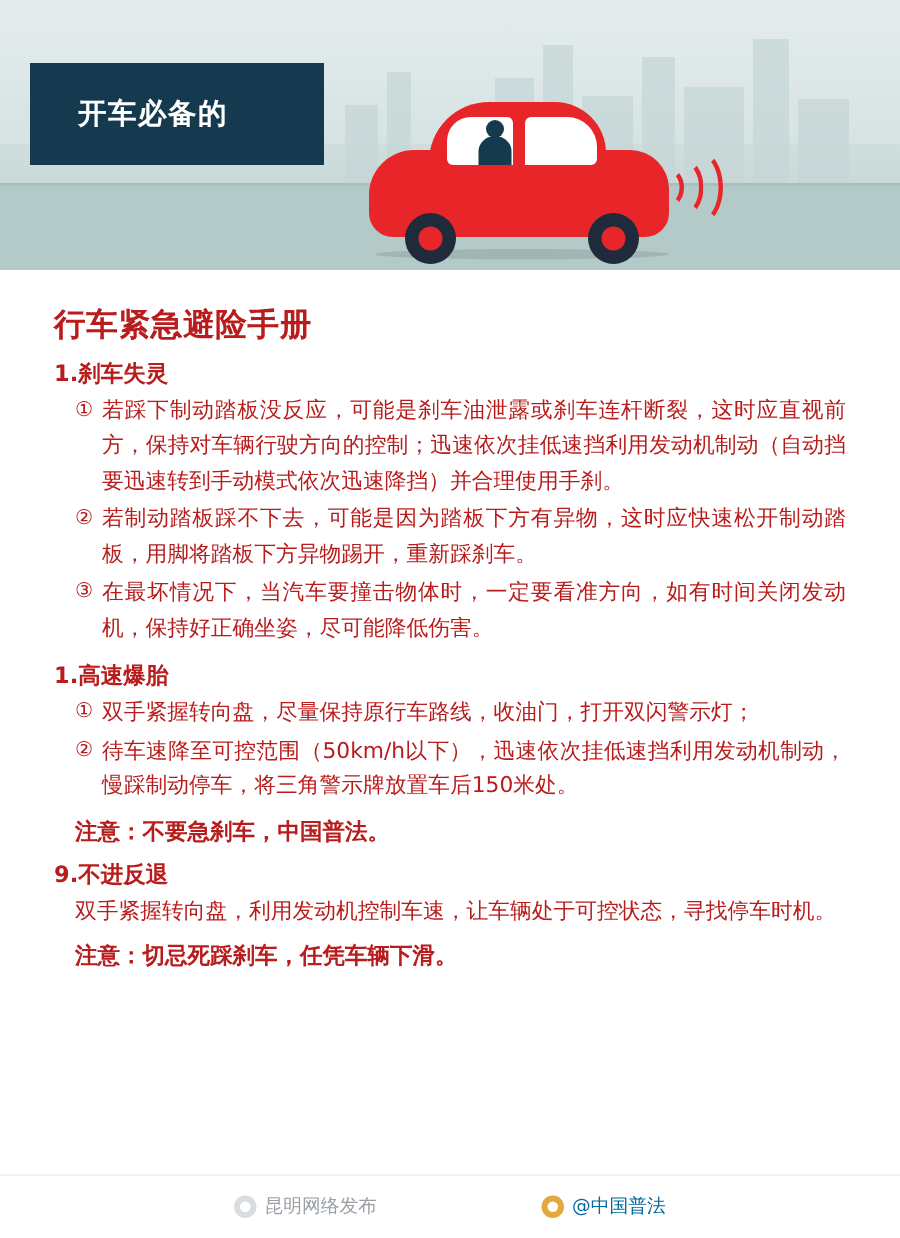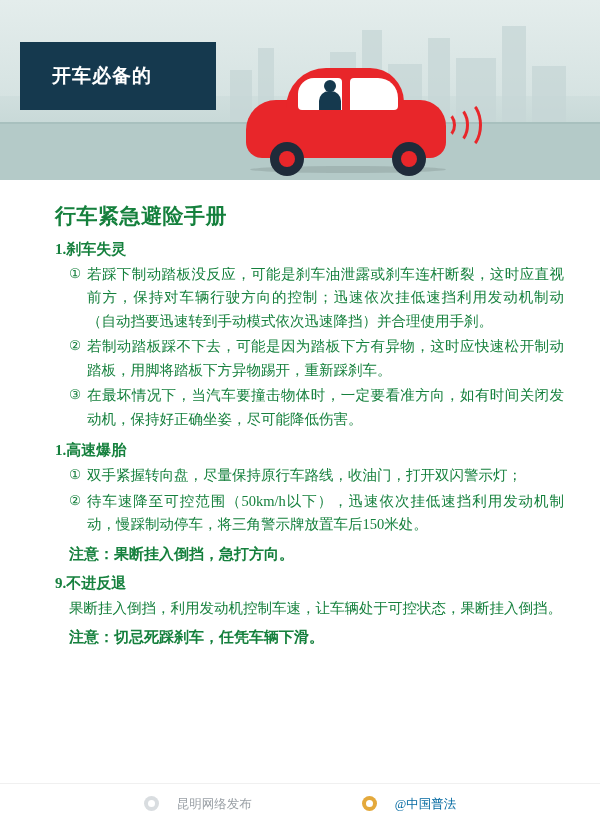--- a/index.html
+++ b/index.html
@@ -7,21 +7,20 @@
     margin: 0; padding: 0;
     width: 600px; height: 825px;
     font-family: "DejaVu Sans", "Liberation Sans", sans-serif;
     background: #ffffff;
   }
   #page {
     position: relative;
     width: 600px; height: 825px;
     overflow: hidden;
     background: #ffffff;
-    font-family: Liberation Serif, serif;
   }
 
   
   .hero {
     position: relative;
     width: 600px; height: 180px;
     background: linear-gradient(180deg, #dfe9e8 0%, #cfdedd 55%, #b9cecc 100%);
     overflow: hidden;
   }
   .sky-band {
@@ -144,22 +143,22 @@
     border-top-color: transparent;
     border-bottom-color: transparent;
   }
   .sl1 { left: 196px; top: 50px; width: 20px; height: 26px; }
   .sl2 { left: 203px; top: 44px; width: 26px; height: 38px; }
   .sl3 { left: 210px; top: 38px; width: 32px; height: 50px; }
 
   
   .content {
     position: relative;
-    padding: 16px 36px 0 55px;
-    color: #15803d;
+    padding: 16px 36px 0 36px;
+    color: #b91c1c;
   }
   .doc-title {
     font-size: 21px;
     font-weight: bold;
     margin: 6px 0 10px 0;
     letter-spacing: .5px;
   }
   .section-head {
     font-size: 15px;
     font-weight: bold;
@@ -201,21 +200,22 @@
     width: 600px; height: 42px;
     background: #ffffff;
     display: flex;
     align-items: center;
     justify-content: center;
     gap: 110px;
     border-top: 1px solid #f0f0f0;
   }
   .credit {
     display: flex;
-    gap: 18px;
+    align-items: center;
+    gap: 5px;
     color: #9aa0a6;
     font-size: 12.5px;
   }
   .weibo-eye {
     display: inline-block;
     width: 15px; height: 15px;
     background: #d9dde0;
     border-radius: 50%;
     position: relative;
   }
@@ -289,24 +289,24 @@
 
     <div class="section-head">1.高速爆胎</div>
     <div class="item">
       <span class="num">①</span>
       <span class="txt">双手紧握转向盘，尽量保持原行车路线，收油门，打开双闪警示灯；</span>
     </div>
     <div class="item">
       <span class="num">②</span>
       <span class="txt">待车速降至可控范围（50km/h以下），迅速依次挂低速挡利用发动机制动，慢踩制动停车，将三角警示牌放置车后150米处。</span>
     </div>
-    <div class="note">注意：果断挂入倒挡，急打方向。</div>
+    <div class="note">注意：不要急刹车，中国普法。</div>
 
     <div class="section-head">9.不进反退</div>
-    <div class="para">果断挂入倒挡，利用发动机控制车速，让车辆处于可控状态，果断挂入倒挡。</div>
+    <div class="para">双手紧握转向盘，利用发动机控制车速，让车辆处于可控状态，寻找停车时机。</div>
     <div class="note">注意：切忌死踩刹车，任凭车辆下滑。</div>
   </div>
 
   <div class="footer">
     <div class="credit left">
       <span class="weibo-eye"></span>
       <span>昆明网络发布</span>
     </div>
     <div class="credit right">
       <span class="weibo-eye"></span>

